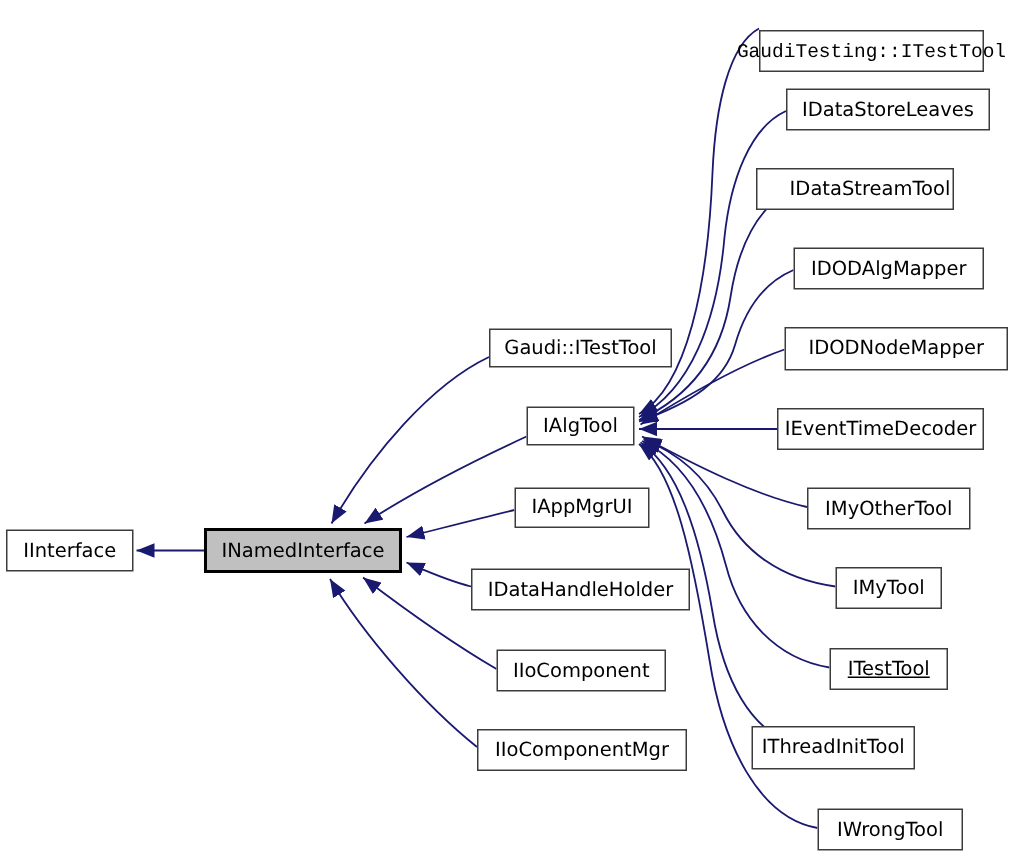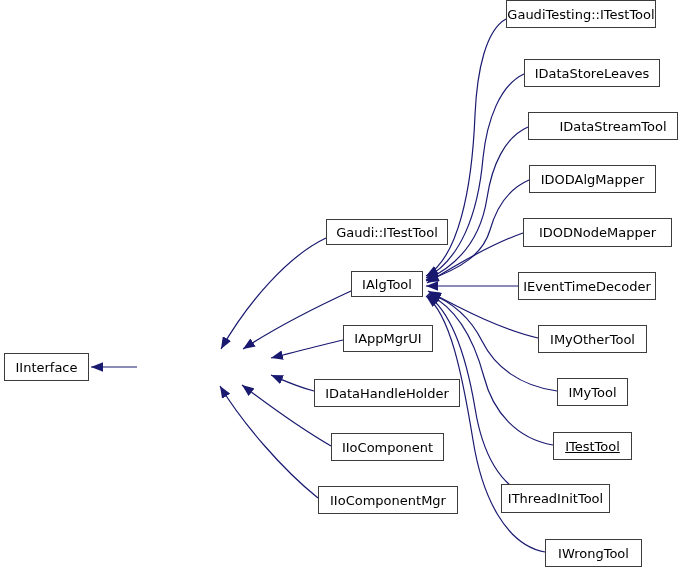--- a/index.html
+++ b/index.html
@@ -69,20 +69,23 @@
       <path d="M553,445 C517,439 493,412 484,377 C473,336 455,307 428,294" marker-end="url(#arrow)"></path>
       <path d="M533,497 C500,489 482,452 475,408 C466,355 452,312 427,295" marker-end="url(#arrow)"></path>
       <path d="M545,552 C506,545 482,497 473,440 C462,373 450,314 426,296" marker-end="url(#arrow)"></path>
     </g>
   </svg>
 
   <div class="node" style="left:4px; top:353px; width:85px; height:28px;">
     <span>IInterface</span>
   </div>
 
+  <div class="node highlight" style="left:136px; top:352px; width:132px; height:30px;">
+    <span>INamedInterface</span>
+  </div>
 
   <div class="node" style="left:326px; top:219px; width:122px; height:26px;">
     <span>Gaudi::ITestTool</span>
   </div>
 
   <div class="node" style="left:351px; top:271px; width:72px; height:26px;">
     <span>IAlgTool</span>
   </div>
 
   <div class="node" style="left:314px; top:379px; width:146px; height:28px;">
@@ -94,29 +97,29 @@
   </div>
 
   <div class="node" style="left:331px; top:433px; width:113px; height:28px;">
     <span>IIoComponent</span>
   </div>
 
   <div class="node" style="left:318px; top:486px; width:140px; height:28px;">
     <span>IIoComponentMgr</span>
   </div>
 
-  <div class="node" style="left:506px; top:0; width:150px; height:28px;">
+  <div class="node" style="left:506px; top:20px; width:150px; height:28px;font-family:Liberation Mono, monospace;">
     <span>GaudiTesting::ITestTool</span>
   </div>
 
   <div class="node" style="left:524px; top:59px; width:136px; height:28px;">
     <span>IDataStoreLeaves</span>
   </div>
 
-  <div class="node" style="left:528px; top:112px; width:150px; height:28px;padding-left:20px;">
+  <div class="node" style="left:504px; top:112px; width:132px; height:28px;padding-left:20px;">
     <span>IDataStreamTool</span>
   </div>
 
   <div class="node" style="left:529px; top:165px; width:127px; height:28px;">
     <span>IDODAlgMapper</span>
   </div>
 
   <div class="node" style="left:523px; top:218px; width:149px; height:29px;">
     <span>IDODNodeMapper</span>
   </div>

